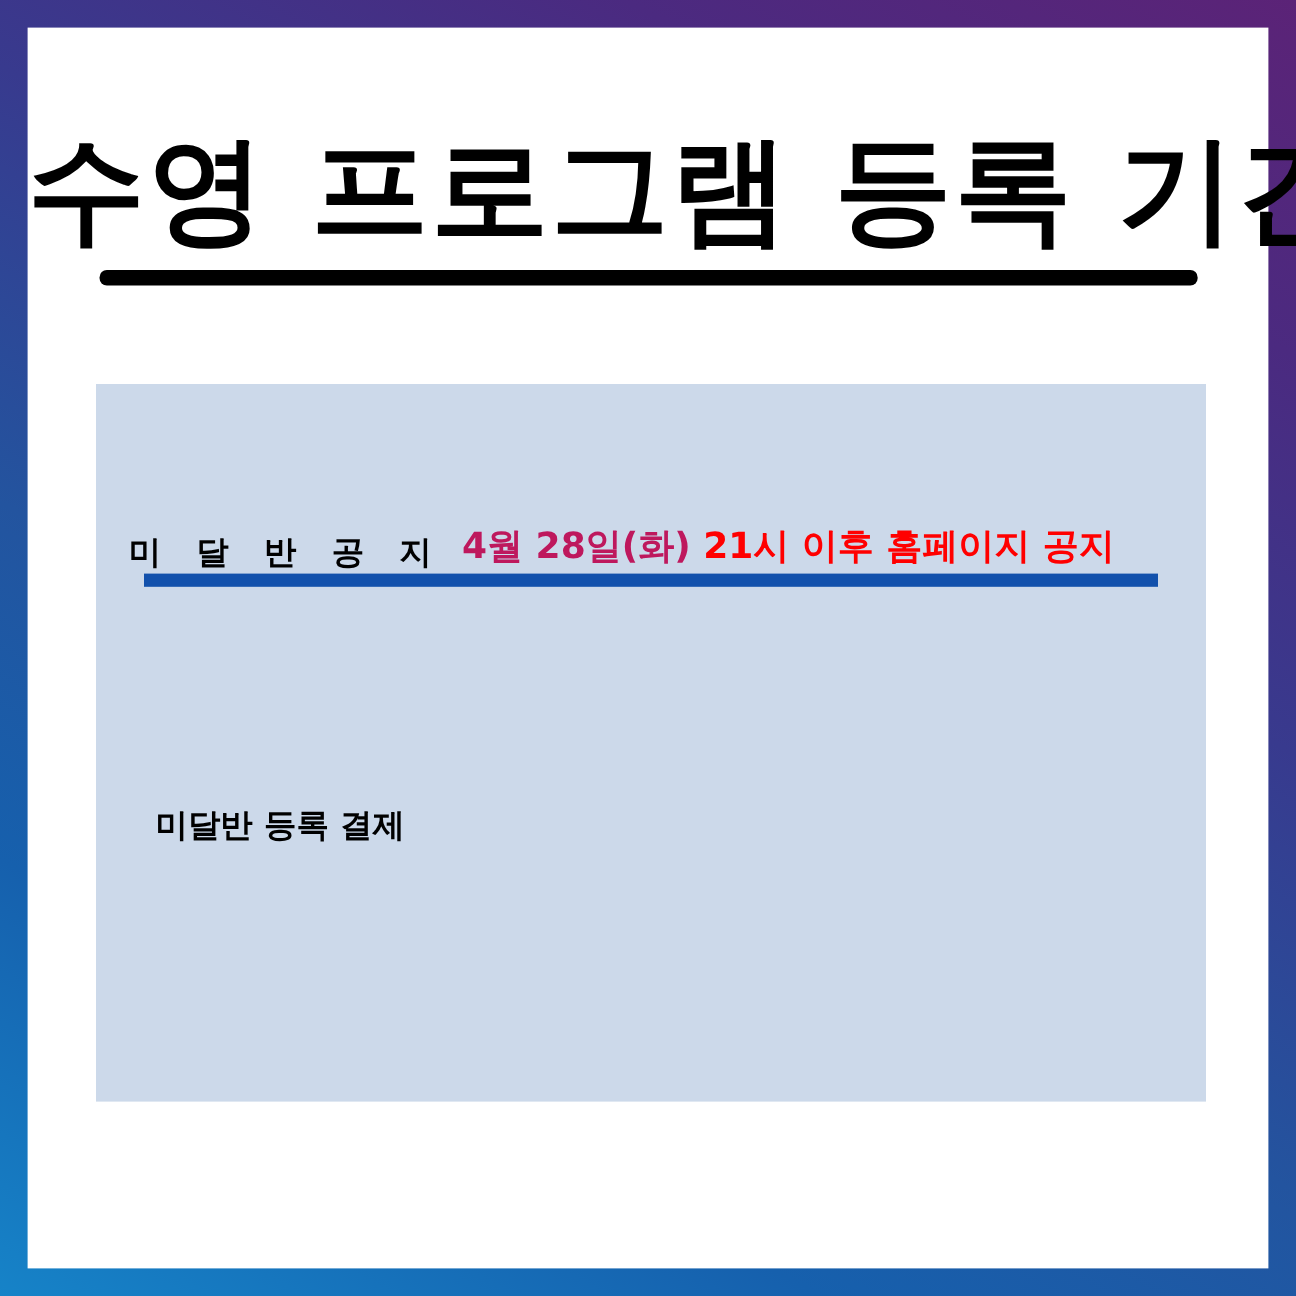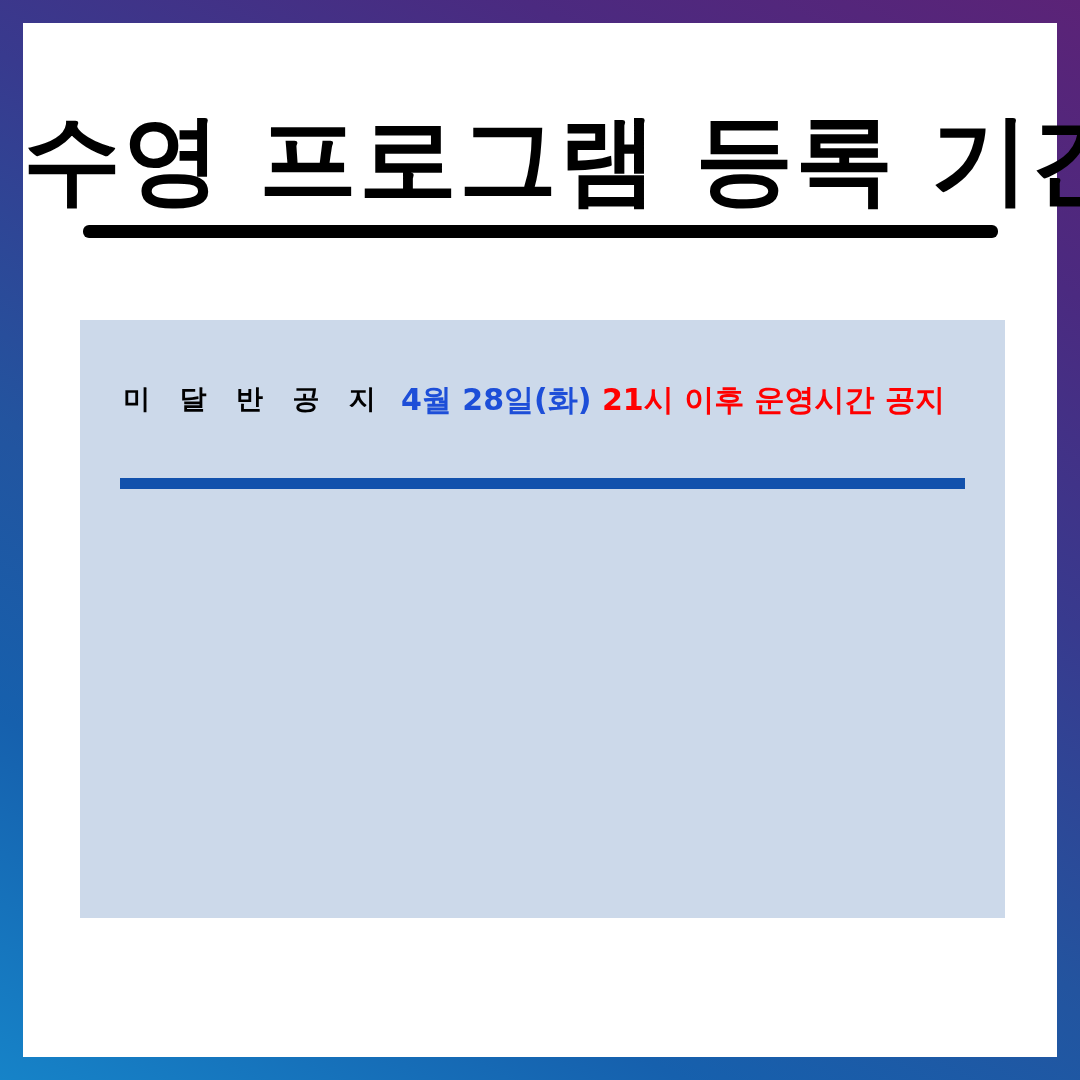--- a/index.html
+++ b/index.html
@@ -70,23 +70,23 @@
     width: 925px;
     height: 598px;
     background: #ccd9ea;
     box-sizing: border-box;
     display: flex;
     flex-direction: column;
   }
 
   .row {
     display: flex;
-    align-items: center;
+    align-items: flex-end;
     box-sizing: border-box;
-    padding: 0 22px;
+    padding: 0 6px;
   }
   .row-1 { height: 158px; }
   .row-2 { height: 220px; }
   .row-3 { height: 220px; }
 
   .row-label {
     flex: 0 0 295px;
     text-align: center;
     color: #000000;
     font-weight: 700;
@@ -114,21 +114,21 @@
   .row-1 .main-line { font-size: 30px; }
   .sub-line {
     font-family: "DejaVu Sans", "Liberation Sans", sans-serif;
     font-size: 27px;
     font-weight: 700;
     color: #1b5cba;
     white-space: nowrap;
     margin-top: 8px;
   }
   .hl-red { color: #ff0000; }
-  .hl-black { color: #1d4ed8; }
+  .hl-black { color: #be185d; }
 
   
   .row-1 .row-content { text-align: left; padding-left: 4px; }
 
   .divider-wrap {
     height: 4px;
     padding: 0 40px;
     box-sizing: border-box;
   }
   .divider {
@@ -147,34 +147,35 @@
       <div class="title-text">수영 프로그램 등록 기간</div>
       <div class="title-rule"></div>
     </div>
 
     <div class="panel">
 
       <div class="row row-1">
         <div class="row-label spaced">미 달 반 공 지</div>
         <div class="row-content">
           <div class="main-line">
-            <span class="hl-black">4월 28일(화) </span><span class="hl-red">21시 이후 운영시간 공지</span>
+            <span class="hl-black">4월 28일(화) </span><span class="hl-red">21시 이후 홈페이지 공지</span>
           </div>
         </div>
       </div>
 
       <div class="divider-wrap">
         <div class="divider"></div>
       </div>
 
 
       <div class="divider-wrap">
         <div class="divider"></div>
       </div>
 
       <div class="row row-3">
+        <div class="row-label">미달반 등록 결제</div>
         <div class="row-content">
         </div>
       </div>
 
     </div>
   </div>
 </div>
 
 </body></html>

